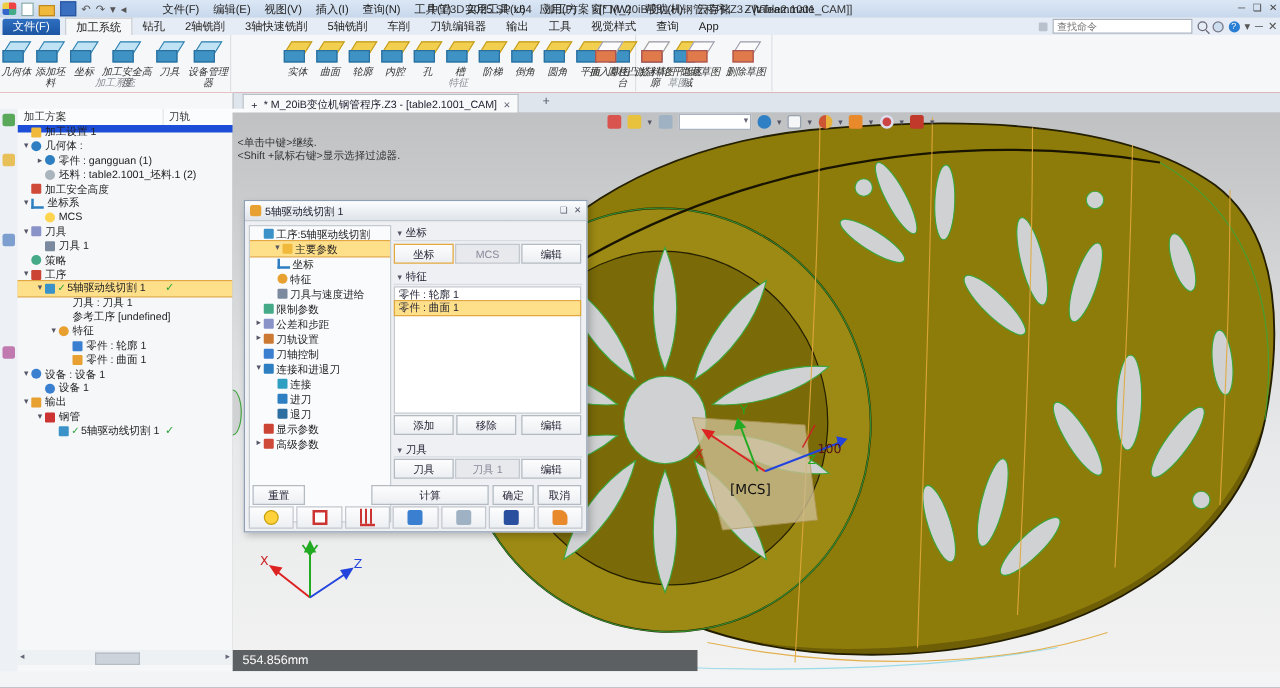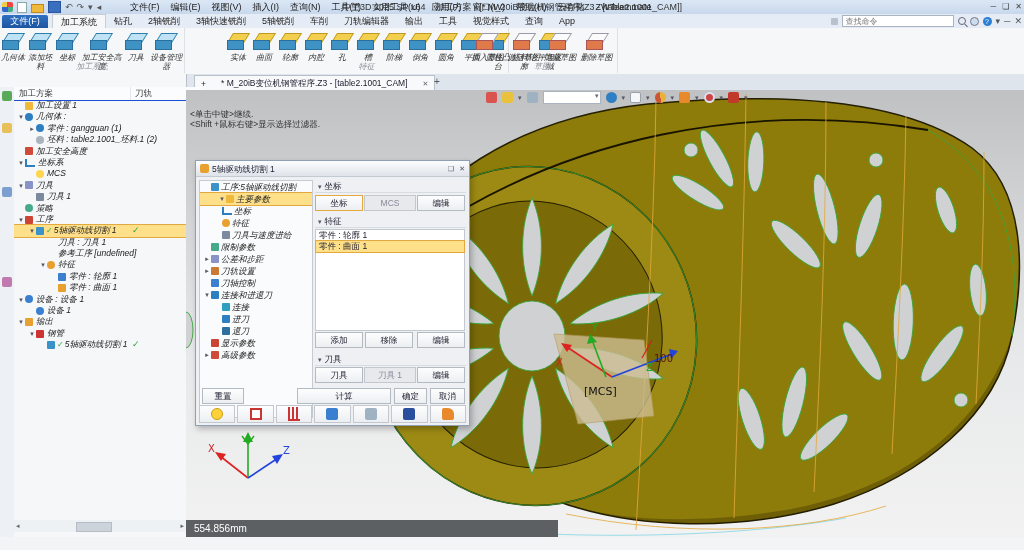--- a/index.html
+++ b/index.html
@@ -50,36 +50,36 @@
   .cube i{position:absolute;left:5px;top:3px;width:15px;height:8px;background:#bfe3f5;
           transform:skewX(-32deg);border:1px solid #2d7fae;}
   .cube b{position:absolute;left:2px;top:10px;width:15px;height:8px;background:#3f92c4;border:1px solid #2a6f9e;}
   .rbi .v-feat i{background:#f2cf4e;border-color:#c09a20;}
   .rbi .v-sk i{background:#fbfbfb;border-color:#99a;} .rbi .v-sk b{background:#e07a4a;border-color:#a55;}
   .glabel{bottom:1px;width:100%;text-align:center;font-size:8px;color:#8a8f96;}
 
   
   #tabbar{left:186px;top:74px;width:838px;height:16px;background:#dfe5ec;border-bottom:1px solid #c6ccd3;}
   #doctab{left:8px;top:1px;height:15px;background:#f8f9fa;border:1px solid #b9c0c8;border-bottom:none;
-          display:flex;align-items:center;gap:15px;padding:0 6px;font-size:8.5px;color:#223;}
+          display:flex;align-items:center;gap:5px;padding:0 6px;font-size:8.5px;color:#223;}
   .gl-plus::before{content:"+";} .tabplus{left:248px;top:2px;font-size:10px;color:#556;}
   #doctab .gl-close{font-size:7px;color:#667;}
 
   
   #manager{left:0;top:74px;width:186px;height:463px;background:#f5f7f9;border-right:1px solid #b9bec4;}
   #mgr-title{left:0;top:0;width:186px;height:13px;background:#e8edf3;font-size:8.5px;line-height:13px;
              padding-left:4px;color:#333;border-bottom:1px solid #d3d9e0;box-sizing:border-box;}
   #mgr-title .btns{position:absolute;right:3px;top:0;font-size:7px;color:#667;display:flex;gap:4px;}
-  #mgr-cols{left:14px;top:13px;width:188px;height:13px;background:#fbfcfd;border-bottom:1px solid #1d4ed8;font-size:8.5px;color:#333;text-align:center;}
+  #mgr-cols{left:14px;top:13px;width:188px;height:13px;background:#fbfcfd;border-bottom:6px solid #1d4ed8;font-size:8.5px;color:#333;text-align:center;}
   #mgr-cols .c1{position:absolute;left:5px;top:0;line-height:13px;}
   #mgr-cols .c2{position:absolute;left:116px;top:0;line-height:13px;border-left:1px solid #e3e7eb;padding-left:4px;height:13px;}
   #mgr-strip{left:0;top:13px;width:14px;height:450px;background:#edf0f4;border-right:1px solid #dcе0e5;}
   .sicon{left:2px;width:10px;height:10px;border-radius:2px;}
   #mgr-tree{left:14px;top:26px;width:172px;height:404px;overflow:hidden;font-size:8.5px;}
-  .trow{position:relative;height:11.4px;line-height:11.4px;display:flex;align-items:center;white-space:nowrap;color:#222;font-style:italic;}
+  .trow{position:relative;height:11.4px;line-height:11.4px;display:flex;align-items:center;white-space:nowrap;color:#222;}
   .trow .arrow{width:8px;display:inline-block;font-size:7px;color:#556;text-align:center;flex:0 0 8px;}
   .ti{width:8px;height:8px;display:inline-block;margin-right:2px;background:#8fa3b8;flex:0 0 8px;border-radius:1px;}
   .pre{color:#2fa33c;font-size:8px;margin-right:1px;}
   .chk{position:absolute;left:118px;color:#2fa33c;font-size:9px;}
   .trow.selected{background:#ffe08a;outline:1px solid #e3a93f;}
   .ti-setup{background:#f0b93c;} .ti-geom{background:#2e7fc1;border-radius:50%;}
   .ti-part{background:#2e7fc1;border-radius:50%;} .ti-stock{background:#aab4bd;border-radius:50%;}
   .ti-safety{background:#d04a3a;} .ti-csys{background:transparent;border-left:2px solid #2e7fc1;border-bottom:2px solid #2e7fc1;border-radius:0;width:6px;height:6px;}
   .ti-mcs{background:#ffd54f;border-radius:50%;} .ti-toolgrp{background:#8a93c8;}
   .ti-tool{background:#7c8aa0;} .ti-strategy{background:#44aa88;border-radius:50%;}

